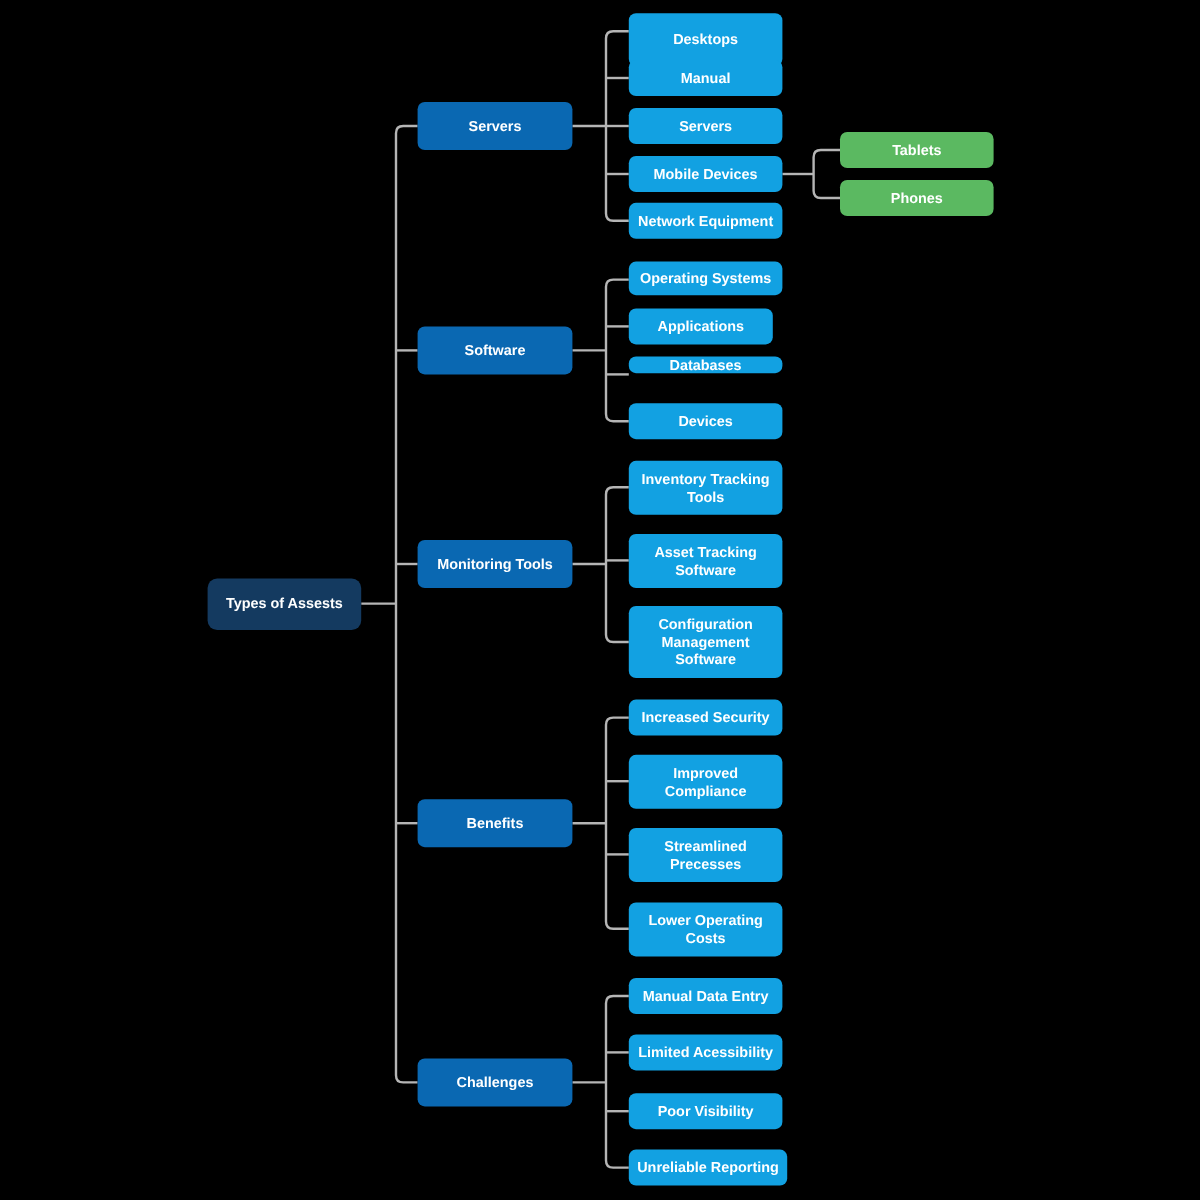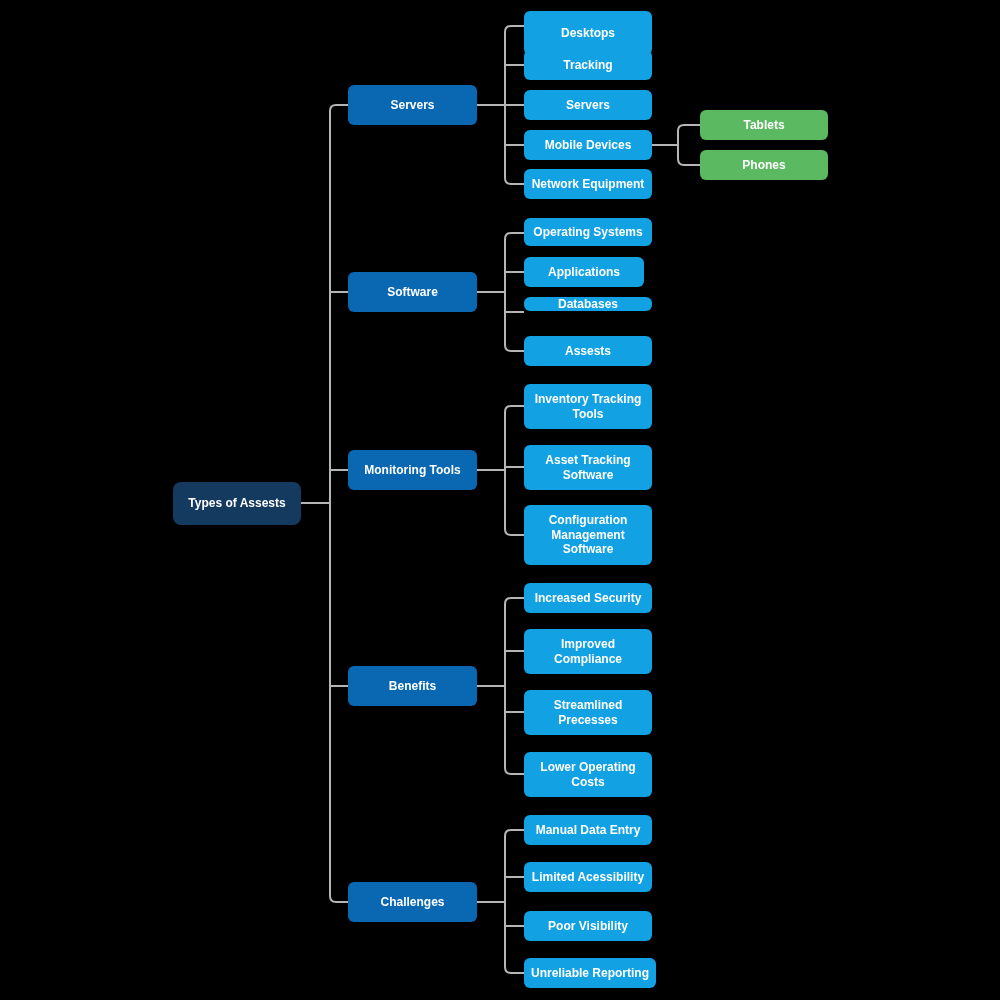--- a/index.html
+++ b/index.html
@@ -82,32 +82,32 @@
 
   <div class="node root" style="left:173px;top:482px;width:128px;height:43px;">Types of Assests</div>
 
   <div class="node cat" style="left:348px;top:85px;width:129px;height:40px;">Servers</div>
   <div class="node cat" style="left:348px;top:272px;width:129px;height:40px;">Software</div>
   <div class="node cat" style="left:348px;top:450px;width:129px;height:40px;">Monitoring Tools</div>
   <div class="node cat" style="left:348px;top:666px;width:129px;height:40px;">Benefits</div>
   <div class="node cat" style="left:348px;top:882px;width:129px;height:40px;">Challenges</div>
 
   <div class="node leaf" style="left:524px;top:11px;width:128px;height:44px;">Desktops</div>
-  <div class="node leaf" style="left:524px;top:50px;width:128px;height:30px;">Tracking</div>
+  <div class="node leaf" style="left:524px;top:50px;width:128px;height:30px;">Manual</div>
   <div class="node leaf" style="left:524px;top:90px;width:128px;height:30px;">Servers</div>
   <div class="node leaf" style="left:524px;top:130px;width:128px;height:30px;">Mobile Devices</div>
   <div class="node leaf" style="left:524px;top:169px;width:128px;height:30px;">Network Equipment</div>
 
   <div class="node green" style="left:700px;top:110px;width:128px;height:30px;">Tablets</div>
   <div class="node green" style="left:700px;top:150px;width:128px;height:30px;">Phones</div>
 
   <div class="node leaf" style="left:524px;top:218px;width:128px;height:28px;">Operating Systems</div>
   <div class="node leaf" style="left:524px;top:257px;width:120px;height:30px;">Applications</div>
   <div class="node leaf" style="left:524px;top:297px;width:128px;height:14px;">Databases</div>
-  <div class="node leaf" style="left:524px;top:336px;width:128px;height:30px;">Assests</div>
+  <div class="node leaf" style="left:524px;top:336px;width:128px;height:30px;">Devices</div>
 
   <div class="node leaf" style="left:524px;top:384px;width:128px;height:45px;">Inventory Tracking Tools</div>
   <div class="node leaf" style="left:524px;top:445px;width:128px;height:45px;">Asset Tracking Software</div>
   <div class="node leaf" style="left:524px;top:505px;width:128px;height:60px;">Configuration Management Software</div>
 
   <div class="node leaf" style="left:524px;top:583px;width:128px;height:30px;">Increased Security</div>
   <div class="node leaf" style="left:524px;top:629px;width:128px;height:45px;">Improved Compliance</div>
   <div class="node leaf" style="left:524px;top:690px;width:128px;height:45px;">Streamlined Precesses</div>
   <div class="node leaf" style="left:524px;top:752px;width:128px;height:45px;">Lower Operating Costs</div>
 

